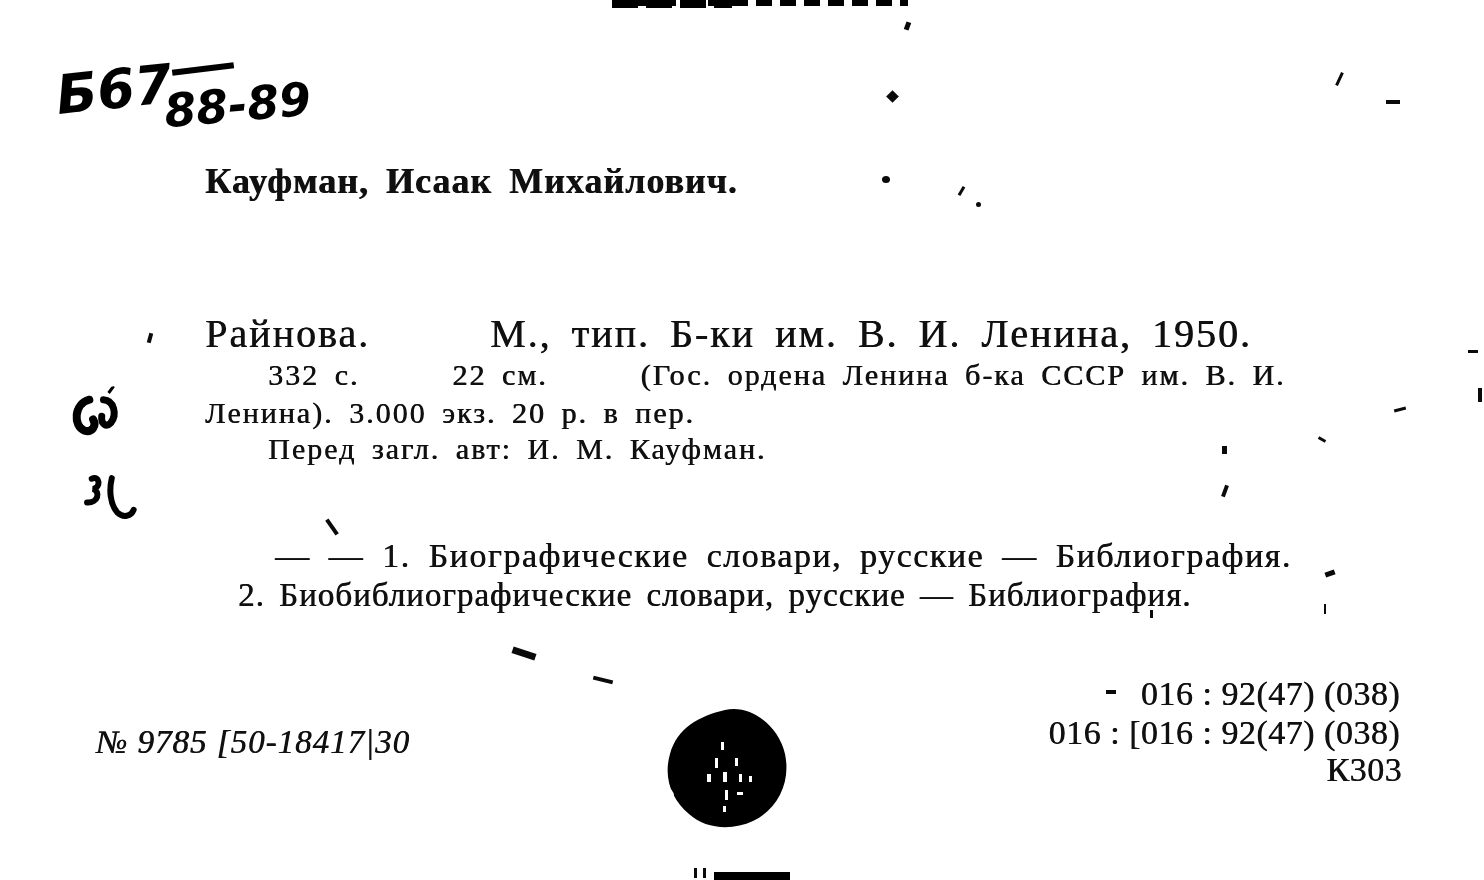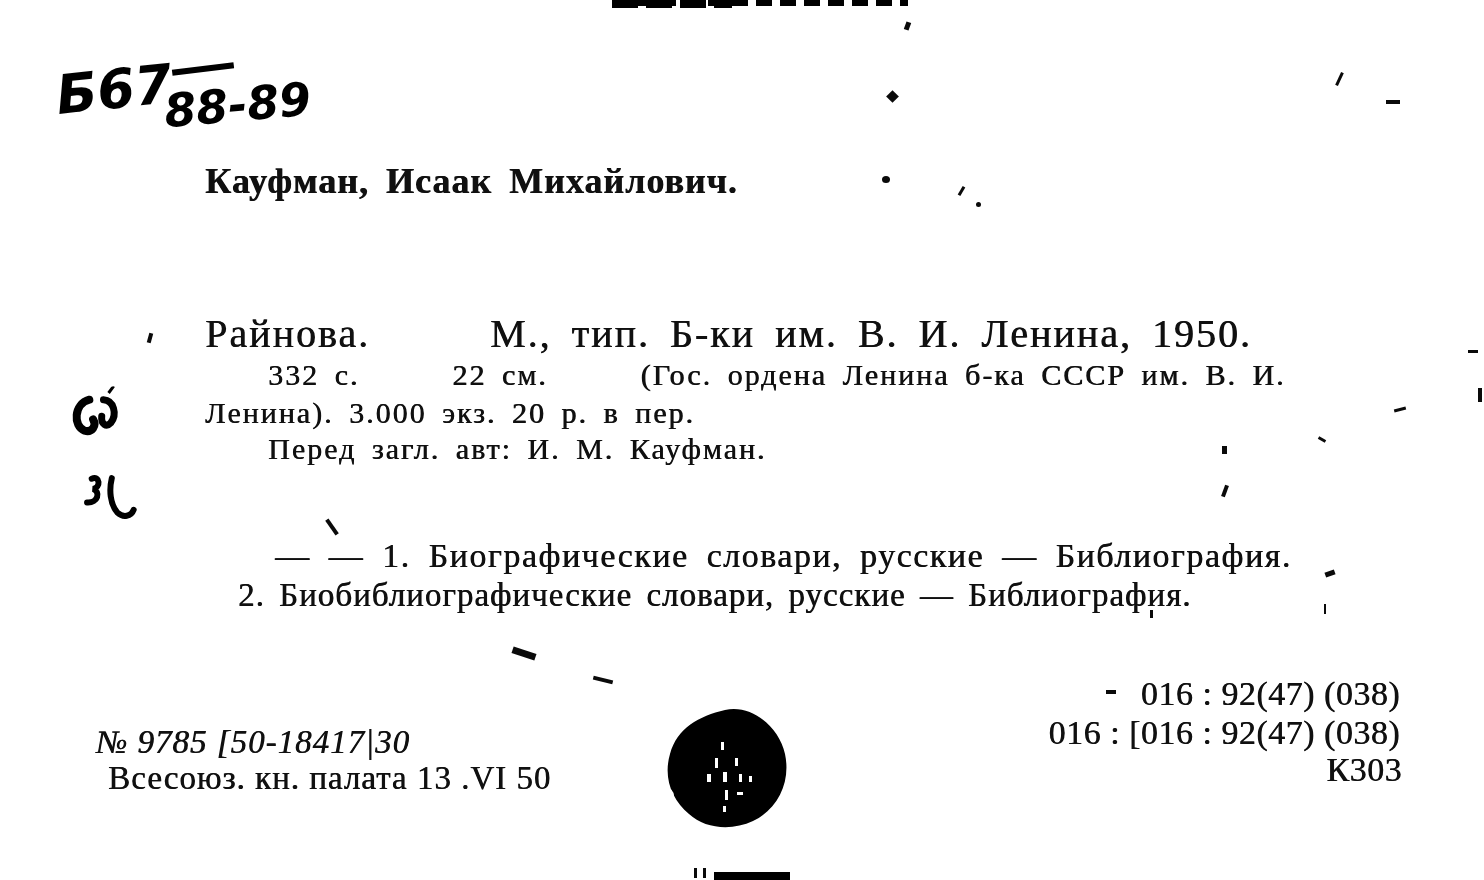--- a/index.html
+++ b/index.html
@@ -42,21 +42,20 @@
   <div class="line l-mid" style="left:268px;top:432px;">Перед загл. авт: И. М. Кауфман.</div>
 
   <div class="line subj1" style="left:275px;top:537px;">— — 1. Биографические словари, русские — Библиография.</div>
   <div class="line subj2" style="left:206px;top:577px;margin-left:32px;">2. Биобиблиографические словари, русские — Библиография.</div>
 
   <div class="line cls" style="top:675px;">016 : 92(47) (038)</div>
   <div class="line cls" style="top:714px;">016 : [016 : 92(47) (038)</div>
   <div class="line cls" style="top:751px;right:82px;">К303</div>
 
   <div class="line foot" style="left:96px;top:724px;font-style:italic;">№ 9785 [50-18417|30</div>
-  <div class="line foot" style="left:108px;top:760px;">Всесоюз. кн. палата 13 .VI 50</div>
 
   <svg width="160" height="140" style="position:absolute;left:645px;top:700px;" aria-hidden="true">
     <path d="M80,10 C106,4 134,26 140,54 C146,82 133,109 108,121 C87,131 60,129 44,114 C27,100 18,78 25,54 C32,28 54,16 80,10 Z" fill="#000"></path>
     <circle cx="20" cy="96" r="9" fill="#fff"></circle>
     <rect x="76" y="42" width="3" height="8" fill="#fff"></rect>
     <rect x="70" y="58" width="3" height="10" fill="#fff"></rect>
     <rect x="90" y="58" width="3" height="8" fill="#fff"></rect>
     <rect x="62" y="74" width="4" height="8" fill="#fff"></rect>
     <rect x="78" y="72" width="4" height="10" fill="#fff"></rect>
     <rect x="94" y="74" width="3" height="8" fill="#fff"></rect>

